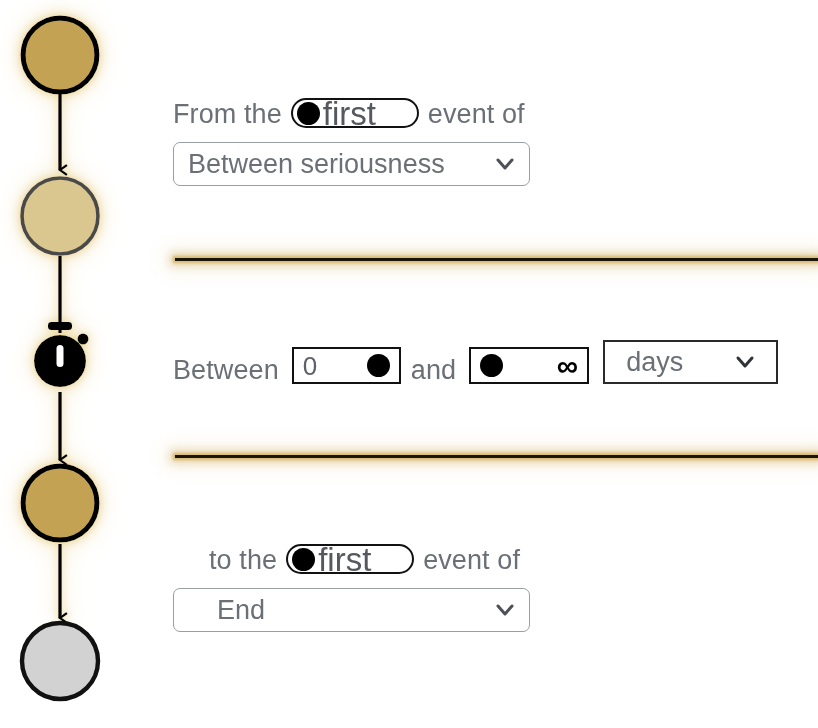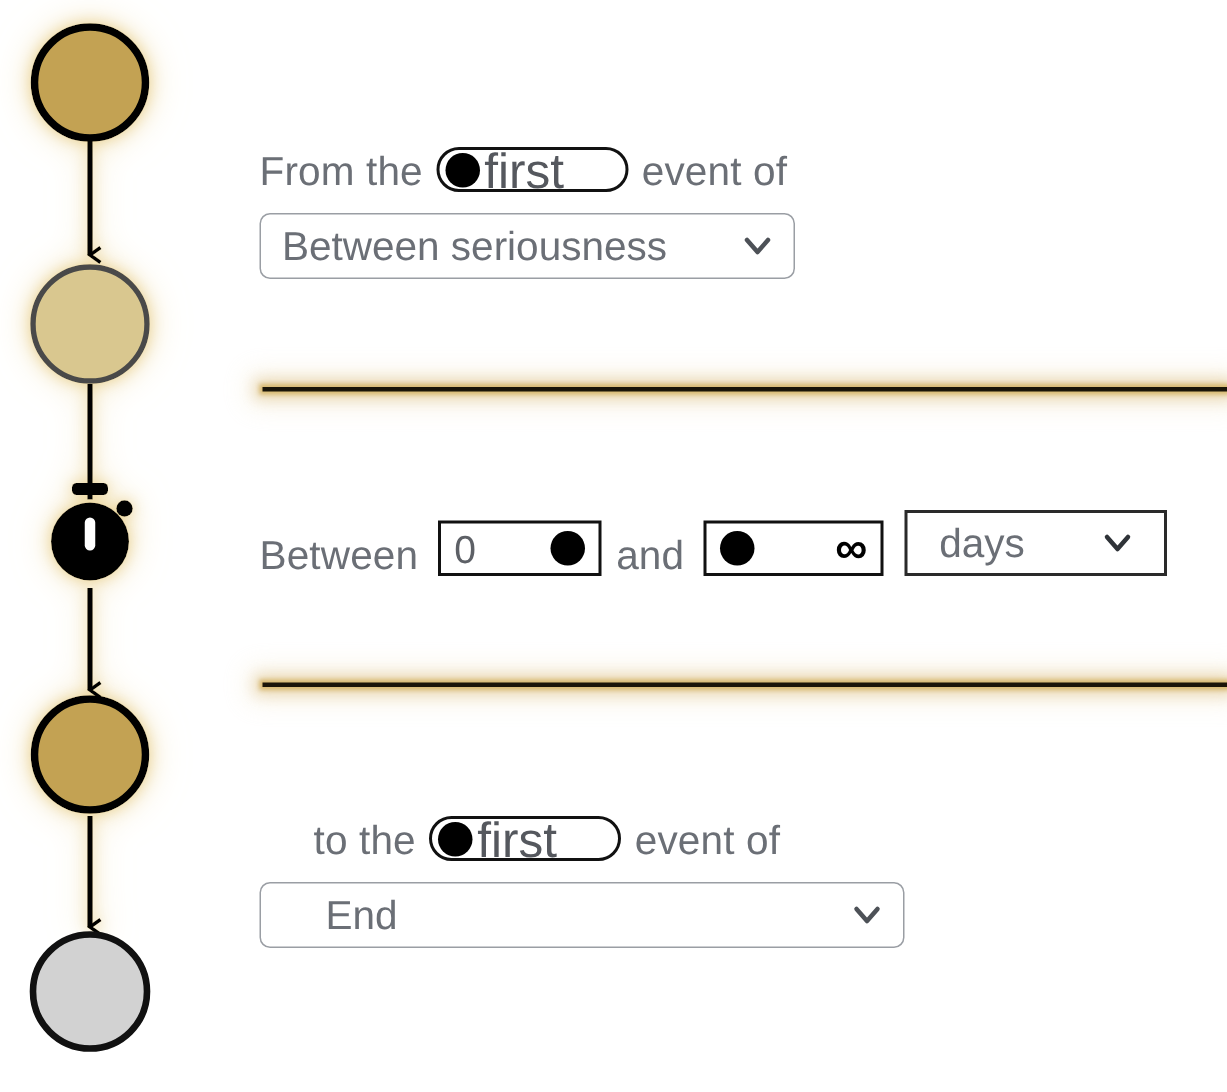--- a/index.html
+++ b/index.html
@@ -272,21 +272,21 @@
 
   <div class="row" id="to-row" style="left:24px; top:544px;margin-left:20px;">
     <span class="phrase">to the</span>
     <span class="pill-toggle">
       <span class="pill-knob"></span>
       <span class="pill-label">first</span>
     </span>
     <span class="phrase">event of</span>
   </div>
 
-  <div class="select-box" id="to-event-select" style="position:absolute; left:8px; top:588px; width:430px;padding-left:43px;" title="Select an event">
+  <div class="select-box" id="to-event-select" style="position:absolute; left:8px; top:588px; width:357px;padding-left:43px;" title="Select an event">
     <span class="sel-value">End</span>
     <span class="chevron">
       <svg width="20" height="20" viewBox="0 0 20 20">
         <path d="M3,6 L10,14 L17,6" fill="none" stroke="#4d5157" stroke-width="3" stroke-linecap="round" stroke-linejoin="round"></path>
       </svg>
     </span>
   </div>
 
 </div>
 

